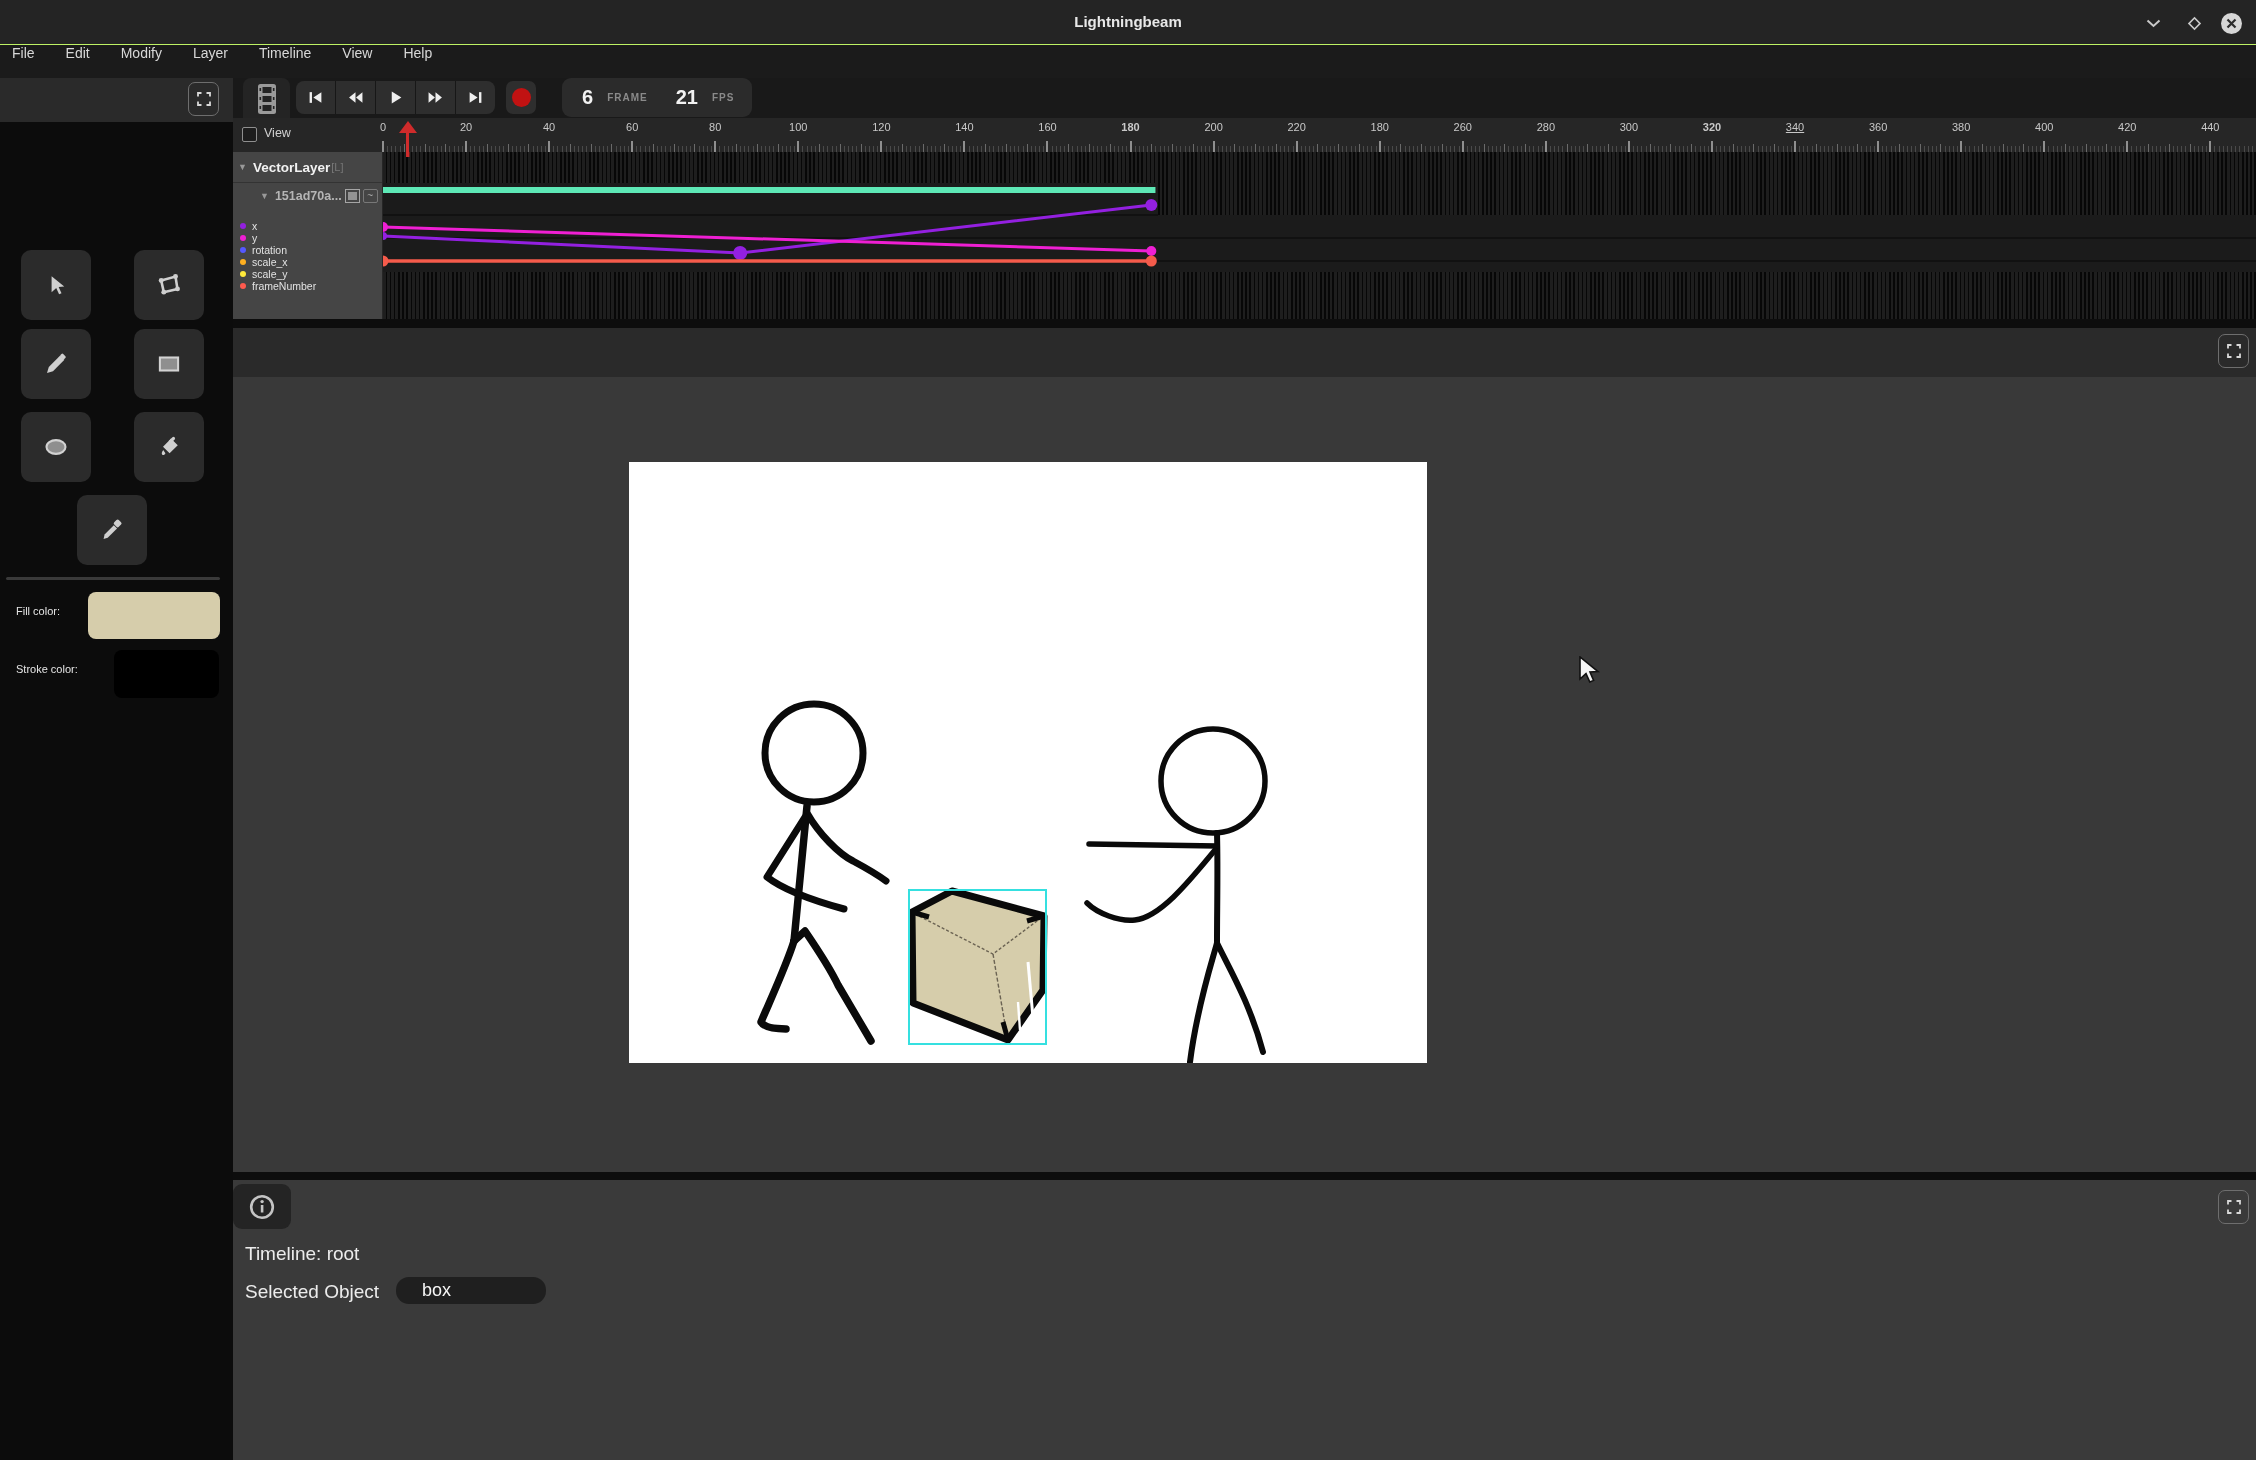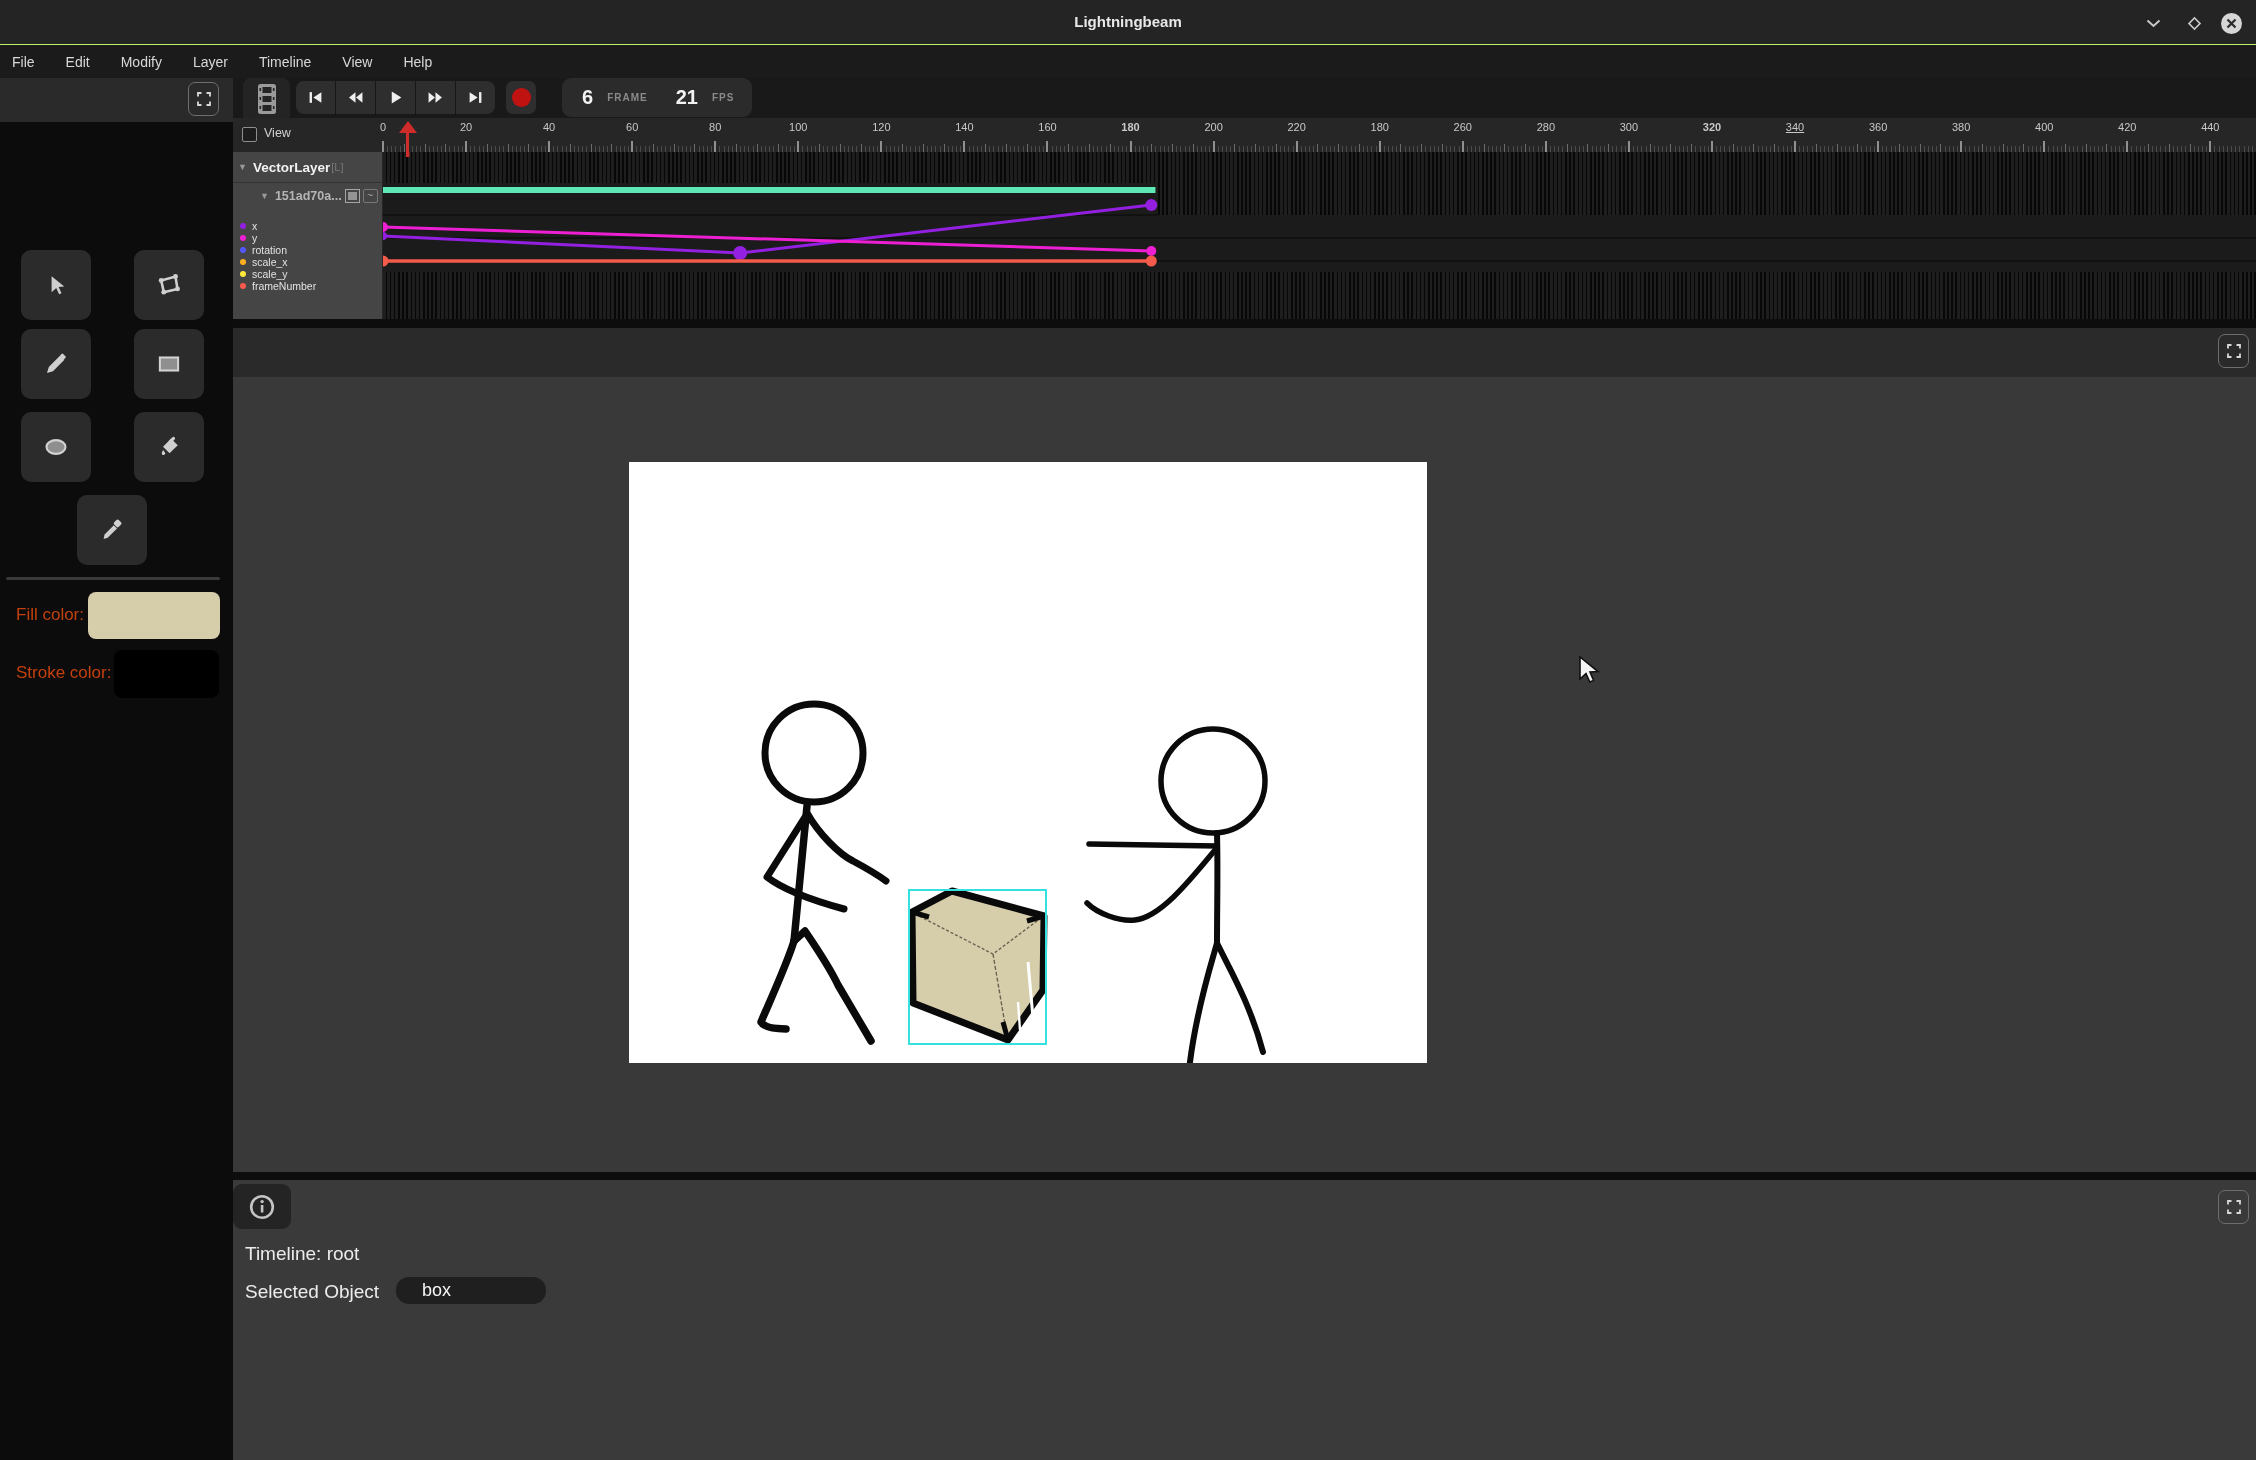--- a/index.html
+++ b/index.html
@@ -4,29 +4,29 @@
 <style>
   html,body{margin:0;padding:0;background:#0d0d0d;}
   body{width:2256px;height:1460px;position:relative;overflow:hidden;
        font-family:"Liberation Sans","DejaVu Sans",sans-serif;
        -webkit-font-smoothing:antialiased;color:#ddd;}
   .abs{position:absolute;}
   
   #titlebar{left:0;top:0;width:2256px;height:44px;background:#242424;border-bottom:1px solid #bef264;}
   #title{width:100%;text-align:center;line-height:44px;font-size:15px;font-weight:bold;color:#e8e8e8;}
   .winbtn{top:10px;width:26px;height:26px;display:flex;align-items:center;justify-content:center;}
-  #menubar{left:0;top:45px;width:2256px;height:33px;background:#1b1b1b;display:flex;align-items:center;padding-left:12px;box-sizing:border-box;gap:31px;}
+  #menubar{left:0;top:45px;width:2256px;height:33px;background:#1b1b1b;display:flex;padding-left:12px;box-sizing:border-box;gap:31px;}
   .menu-item{font-size:14px;color:#d8d8d8;}
   
   #left-header{left:0;top:78px;width:233px;height:44px;background:#2a2a2a;}
   #grid-tab{left:3px;top:79px;width:54px;height:39px;background:#1f1f1f;border-radius:10px;display:flex;align-items:center;justify-content:center;}
   #sidebar{left:0;top:122px;width:233px;height:1338px;background:#0c0c0c;}
   .tool-btn{position:absolute;width:70px;height:70px;background:#2b2b2b;border-radius:10px;display:flex;align-items:center;justify-content:center;}
   #side-divider{left:6px;top:455px;width:214px;height:3px;background:#3a3a3a;border-radius:2px;}
-  .color-label{font-size:17px;color:#c2410c;}
+  .color-label{font-size:11px;color:#e5e5e5;}
   #fill-swatch{left:88px;top:470px;width:132px;height:47px;border-radius:8px;}
   #stroke-swatch{left:114px;top:528px;width:105px;height:48px;border-radius:8px;}
   
   .expand-btn{width:31px;height:34px;border:1.4px solid #6e6e6e;border-radius:7px;box-sizing:border-box;display:flex;align-items:center;justify-content:center;background:transparent;}
   
   #tl-toolbar{left:233px;top:78px;width:2023px;height:40px;background:#191919;}
   #film-tab{left:243px;top:78px;width:47px;height:42px;background:#242424;border-radius:8px 8px 0 0;display:flex;align-items:center;justify-content:center;}
   #transport{left:296px;top:81px;height:33px;display:flex;border-radius:8px;overflow:hidden;}
   .tp-btn{width:39px;height:33px;background:#2e2e2e;display:flex;align-items:center;justify-content:center;border-right:1px solid #171717;}
   .tp-btn:last-child{border-right:none;}

